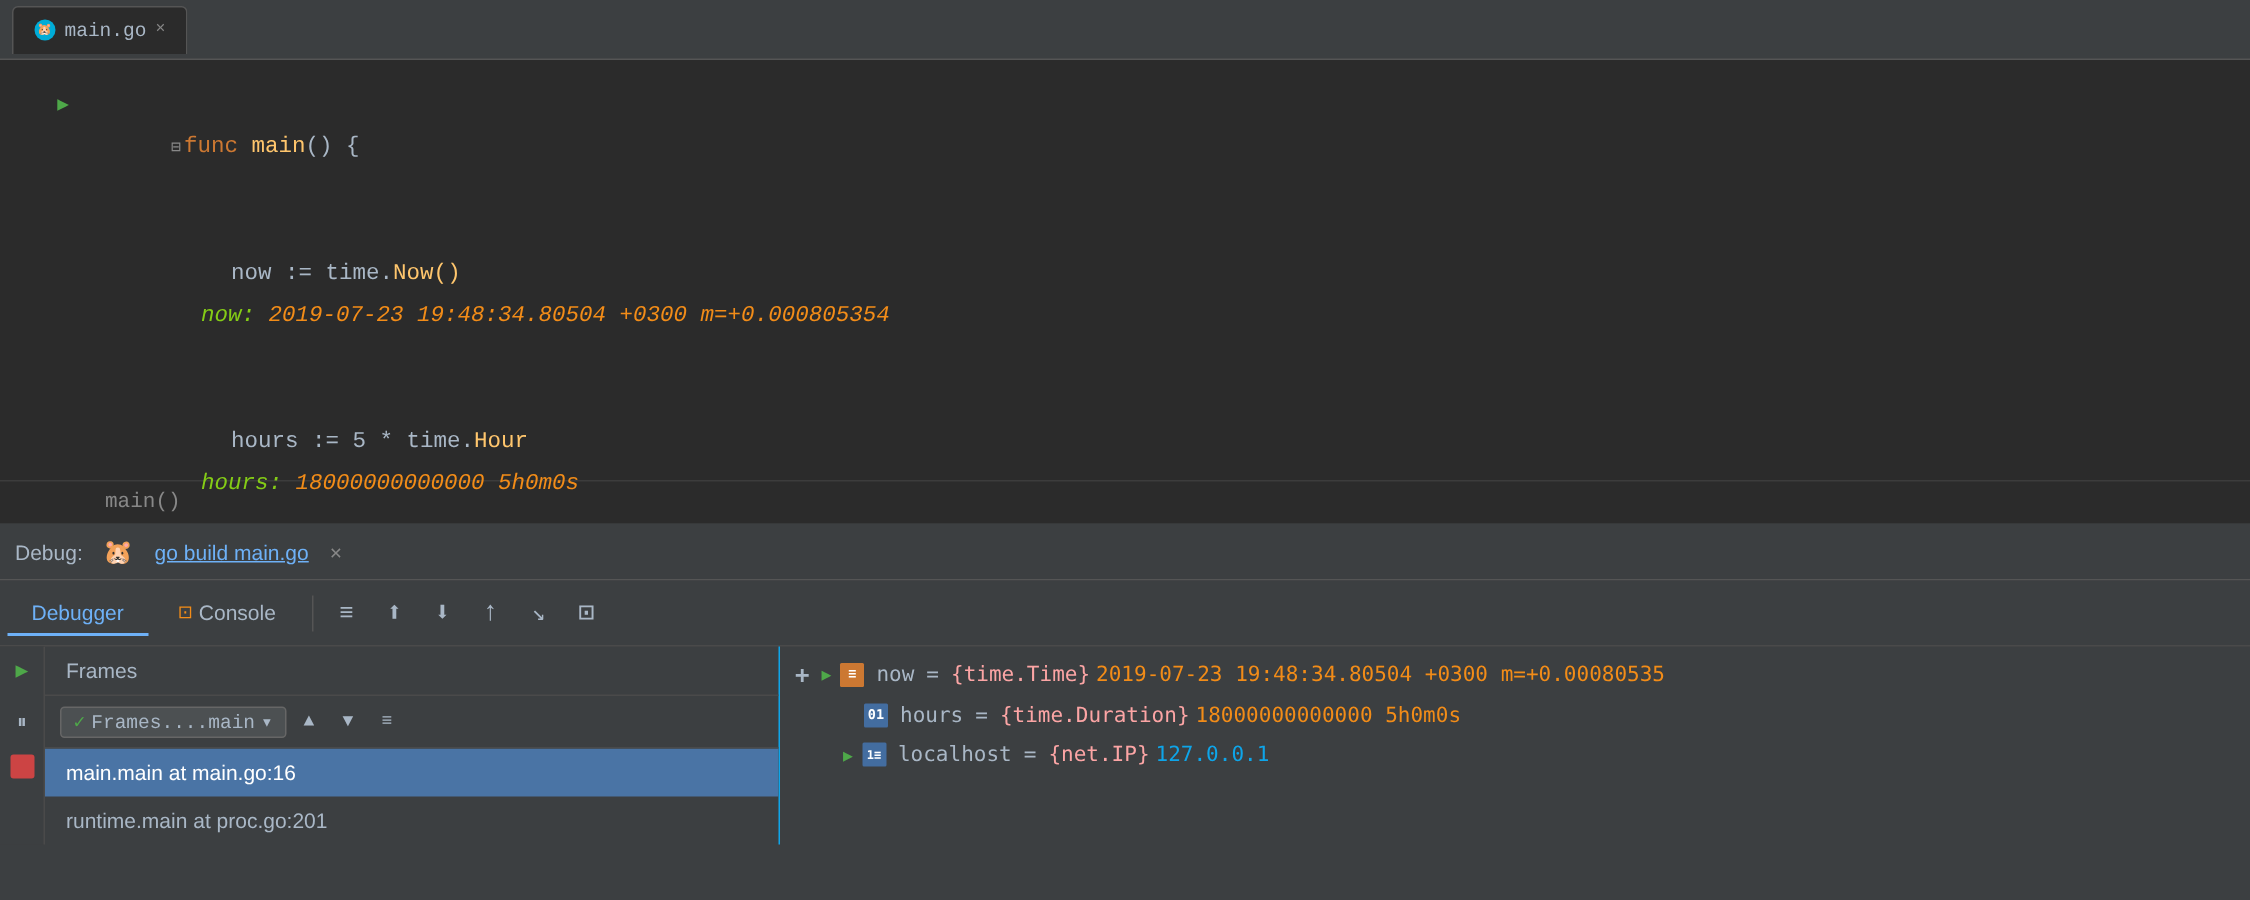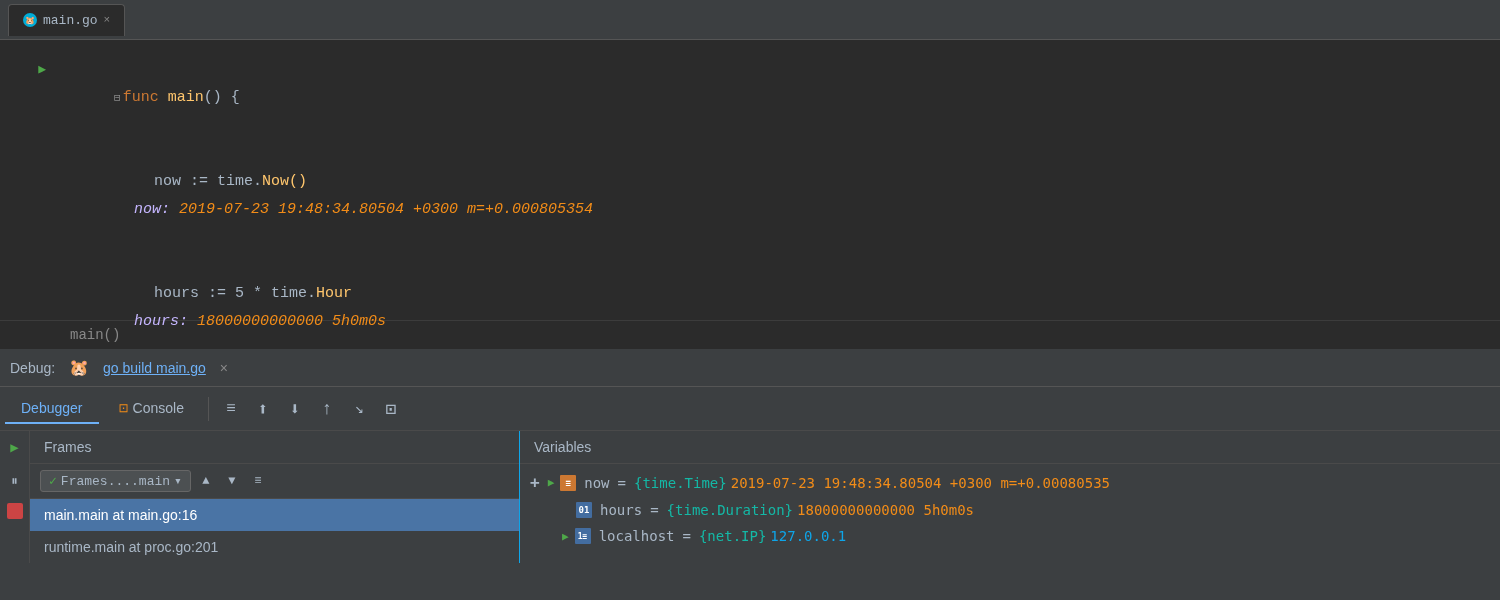--- a/index.html
+++ b/index.html
@@ -94,21 +94,21 @@
       white-space: pre;
     }
     .kw { color: #cc7832; }
     .fn { color: #ffc66d; }
     .punct { color: #a9b7c6; }
     .ident { color: #a9b7c6; }
     .pkg { color: #a9b7c6; }
     .method { color: #ffc66d; }
     .comment-inline { color: #808080; font-style: italic; margin-left: 20px; }
     .val-orange { color: #f28c18; font-style: italic; }
-    .val-gray { color: #c4b5fd; }
+    .val-gray { color: #84cc16; }
     .param-name { color: #9876aa; font-style: italic; }
     .blank-line { height: 14px; }
 
     
     .call-stack-bar {
       background: #2b2b2b;
       border-top: 1px solid #3c3c3c;
       padding: 6px 0 6px 70px;
       color: #888;
       font-size: 14px;
@@ -303,21 +303,21 @@
       height: 16px;
       background: #436da0;
       color: white;
       font-size: 9px;
       font-weight: bold;
       margin-right: 4px;
       border-radius: 1px;
     }
     .var-name { color: #a9b7c6; }
     .var-eq { color: #a9b7c6; margin: 0 4px; }
-    .var-type { color: #14b8a6; }
+    .var-type { color: #fca5a5; }
     .var-val-orange { color: #f28c18; }
     .var-val-gray { color: #0ea5e9; }
 
     .debug-outer {
       position: relative;
     }
     .debug-with-side {
       display: flex;
     }
     .side-panel {
@@ -448,23 +448,20 @@
         <div class="frame-item selected">
           <span>main.main at main.go:16</span>
         </div>
         <div class="frame-item">
           <span>runtime.main at proc.go:201</span>
         </div>
       </div>
     </div>
 
     <div class="variables-panel">
-      <div class="vars-header">
-        <span>Variables</span>
-      </div>
       <div class="vars-list">
 
         <div class="var-row">
           <span class="var-add-btn">+</span>
           <span class="var-expand">▶</span>
           <span class="var-icon-struct">≡</span>
           <span class="var-name">now</span>
           <span class="var-eq">=</span>
           <span class="var-type">{time.Time}</span>
           <span class="var-val-orange"> 2019-07-23 19:48:34.80504 +0300 m=+0.00080535</span>

